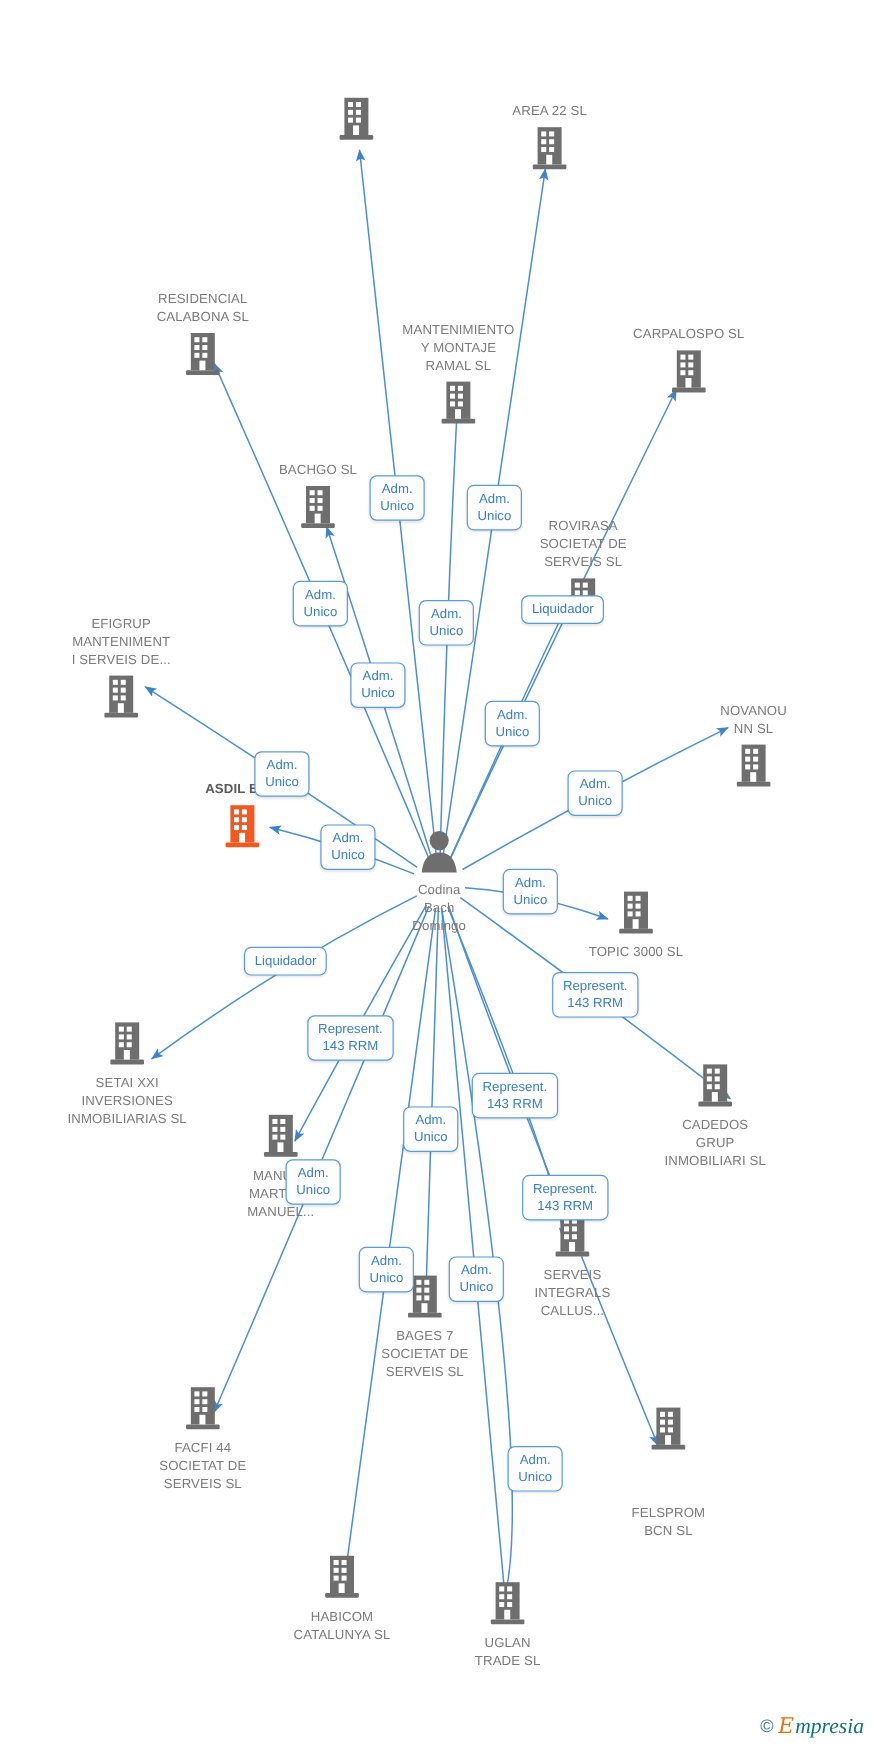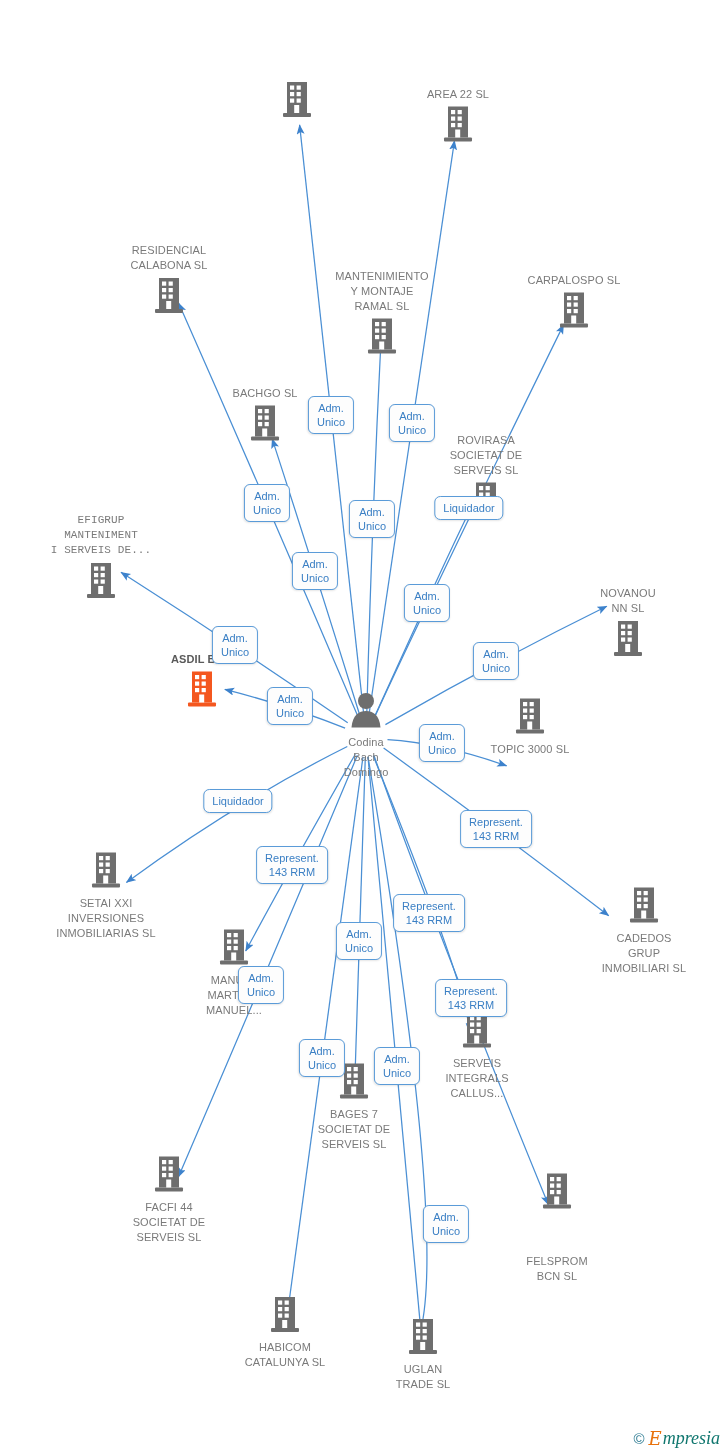--- a/index.html
+++ b/index.html
@@ -173,21 +173,21 @@
               <rect x="10" y="6.5" width="4.2" height="4.2"></rect>
               <rect x="16.6" y="6.5" width="4.2" height="4.2"></rect>
               <rect x="10" y="13" width="4.2" height="4.2"></rect>
               <rect x="16.6" y="13" width="4.2" height="4.2"></rect>
               <rect x="10" y="19.5" width="4.2" height="4.2"></rect>
               <rect x="16.6" y="19.5" width="4.2" height="4.2"></rect>
               <rect x="14.2" y="26" width="5" height="8"></rect>
             </g>
           </svg></div>
       </div>
-      <div class="node" style="left: 101px; top: 559px; font-family: Liberation Mono, monospace;">
+      <div class="node" style="left: 101px; top: 559px;">
         <div class="lbl above">EFIGRUP
 MANTENIMENT
 I SERVEIS DE...</div>
         <div><svg class="bldg" viewBox="0 0 34 40">
             <rect x="7" y="3" width="20" height="31" fill="#6e6e6e"></rect>
             <rect x="3" y="34" width="28" height="4" rx="1" fill="#6e6e6e"></rect>
             <g fill="#ffffff">
               <rect x="10" y="6.5" width="4.2" height="4.2"></rect>
               <rect x="16.6" y="6.5" width="4.2" height="4.2"></rect>
               <rect x="10" y="13" width="4.2" height="4.2"></rect>
@@ -224,21 +224,21 @@
               <rect x="10" y="6.5" width="4.2" height="4.2"></rect>
               <rect x="16.6" y="6.5" width="4.2" height="4.2"></rect>
               <rect x="10" y="13" width="4.2" height="4.2"></rect>
               <rect x="16.6" y="13" width="4.2" height="4.2"></rect>
               <rect x="10" y="19.5" width="4.2" height="4.2"></rect>
               <rect x="16.6" y="19.5" width="4.2" height="4.2"></rect>
               <rect x="14.2" y="26" width="5" height="8"></rect>
             </g>
           </svg></div>
       </div>
-      <div class="node" style="left: 530px; top: 726px;">
+      <div class="node" style="left: 530px; top: 771px;">
         <div><svg class="bldg" viewBox="0 0 34 40">
             <rect x="7" y="3" width="20" height="31" fill="#6e6e6e"></rect>
             <rect x="3" y="34" width="28" height="4" rx="1" fill="#6e6e6e"></rect>
             <g fill="#ffffff">
               <rect x="10" y="6.5" width="4.2" height="4.2"></rect>
               <rect x="16.6" y="6.5" width="4.2" height="4.2"></rect>
               <rect x="10" y="13" width="4.2" height="4.2"></rect>
               <rect x="16.6" y="13" width="4.2" height="4.2"></rect>
               <rect x="10" y="19.5" width="4.2" height="4.2"></rect>
               <rect x="16.6" y="19.5" width="4.2" height="4.2"></rect>
@@ -258,21 +258,21 @@
               <rect x="16.6" y="13" width="4.2" height="4.2"></rect>
               <rect x="10" y="19.5" width="4.2" height="4.2"></rect>
               <rect x="16.6" y="19.5" width="4.2" height="4.2"></rect>
               <rect x="14.2" y="26" width="5" height="8"></rect>
             </g>
           </svg></div>
         <div class="lbl below">SETAI XXI
 INVERSIONES
 INMOBILIARIAS SL</div>
       </div>
-      <div class="node" style="left: 644px; top: 930px;">
+      <div class="node" style="left: 596px; top: 930px;">
         <div><svg class="bldg" viewBox="0 0 34 40">
             <rect x="7" y="3" width="20" height="31" fill="#6e6e6e"></rect>
             <rect x="3" y="34" width="28" height="4" rx="1" fill="#6e6e6e"></rect>
             <g fill="#ffffff">
               <rect x="10" y="6.5" width="4.2" height="4.2"></rect>
               <rect x="16.6" y="6.5" width="4.2" height="4.2"></rect>
               <rect x="10" y="13" width="4.2" height="4.2"></rect>
               <rect x="16.6" y="13" width="4.2" height="4.2"></rect>
               <rect x="10" y="19.5" width="4.2" height="4.2"></rect>
               <rect x="16.6" y="19.5" width="4.2" height="4.2"></rect>

